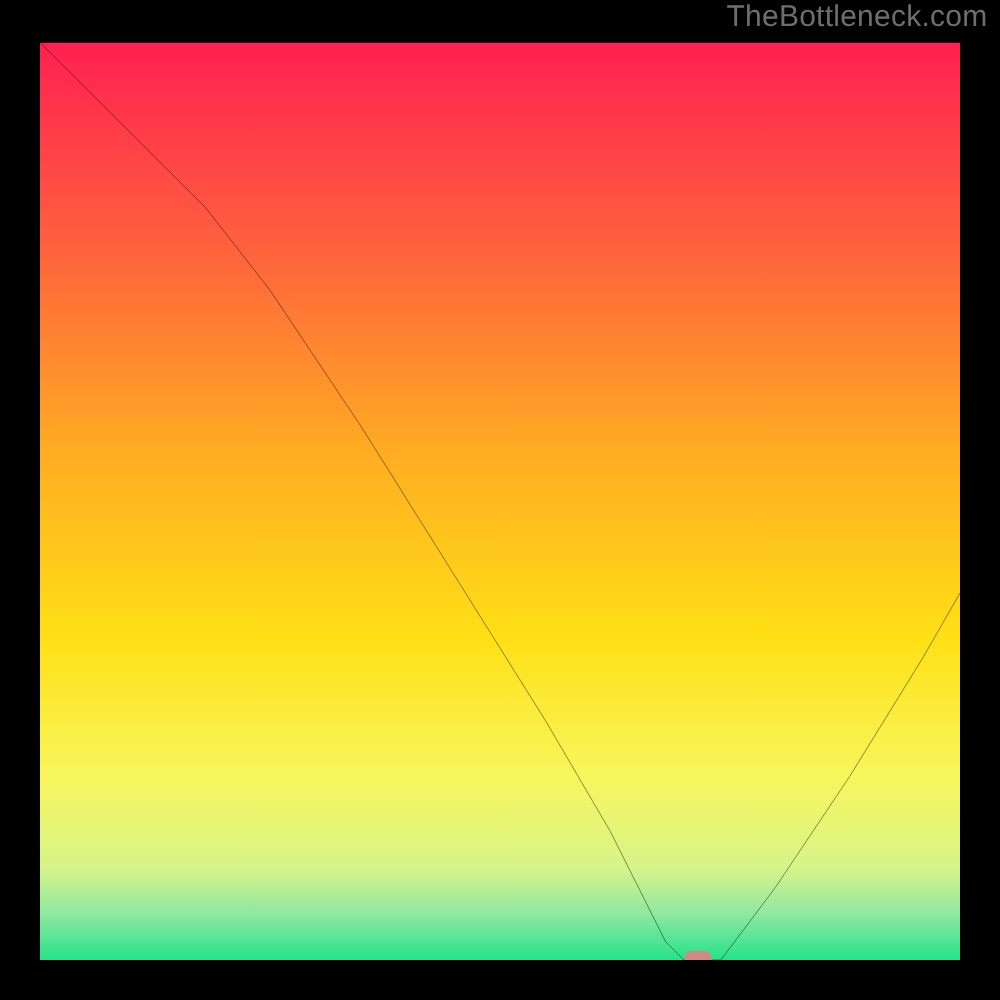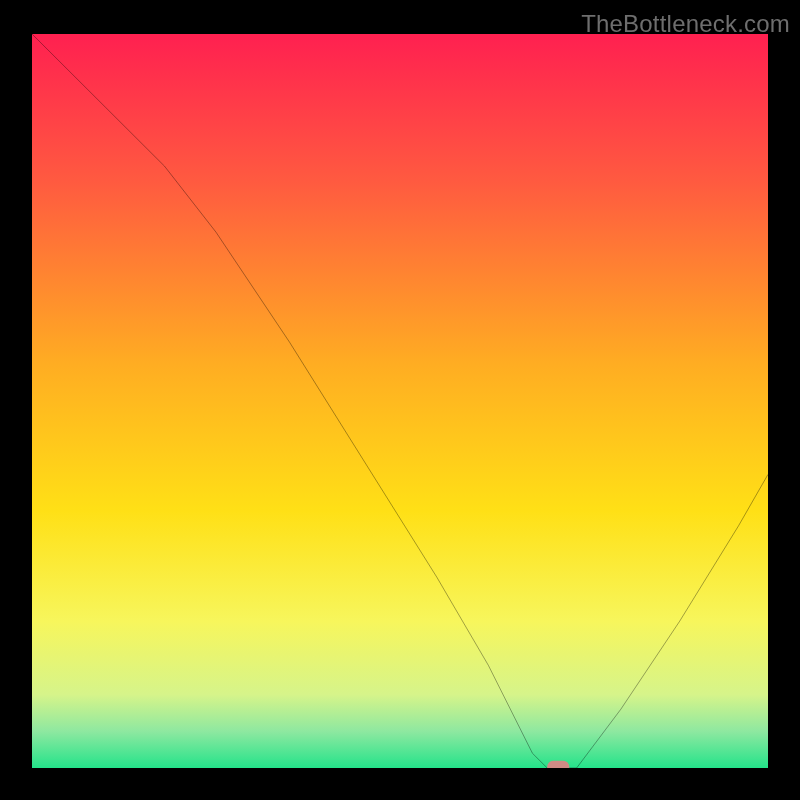--- a/index.html
+++ b/index.html
@@ -5,21 +5,21 @@
   * { margin: 0; padding: 0; box-sizing: border-box; }
   html, body { width: 800px; height: 800px; overflow: hidden; background: #000; }
   .frame {
     position: relative;
     width: 800px;
     height: 800px;
     background: #000;
   }
   .watermark {
     position: absolute;
-    top: 10px;
+    top: 0;
     right: 10px;
     font-family: Arial, Helvetica, sans-serif;
     font-size: 24px;
     font-weight: 500;
     color: #6e6e6e;
     letter-spacing: 0.2px;
   }
   .plot {
     position: absolute;
     left: 32px;

